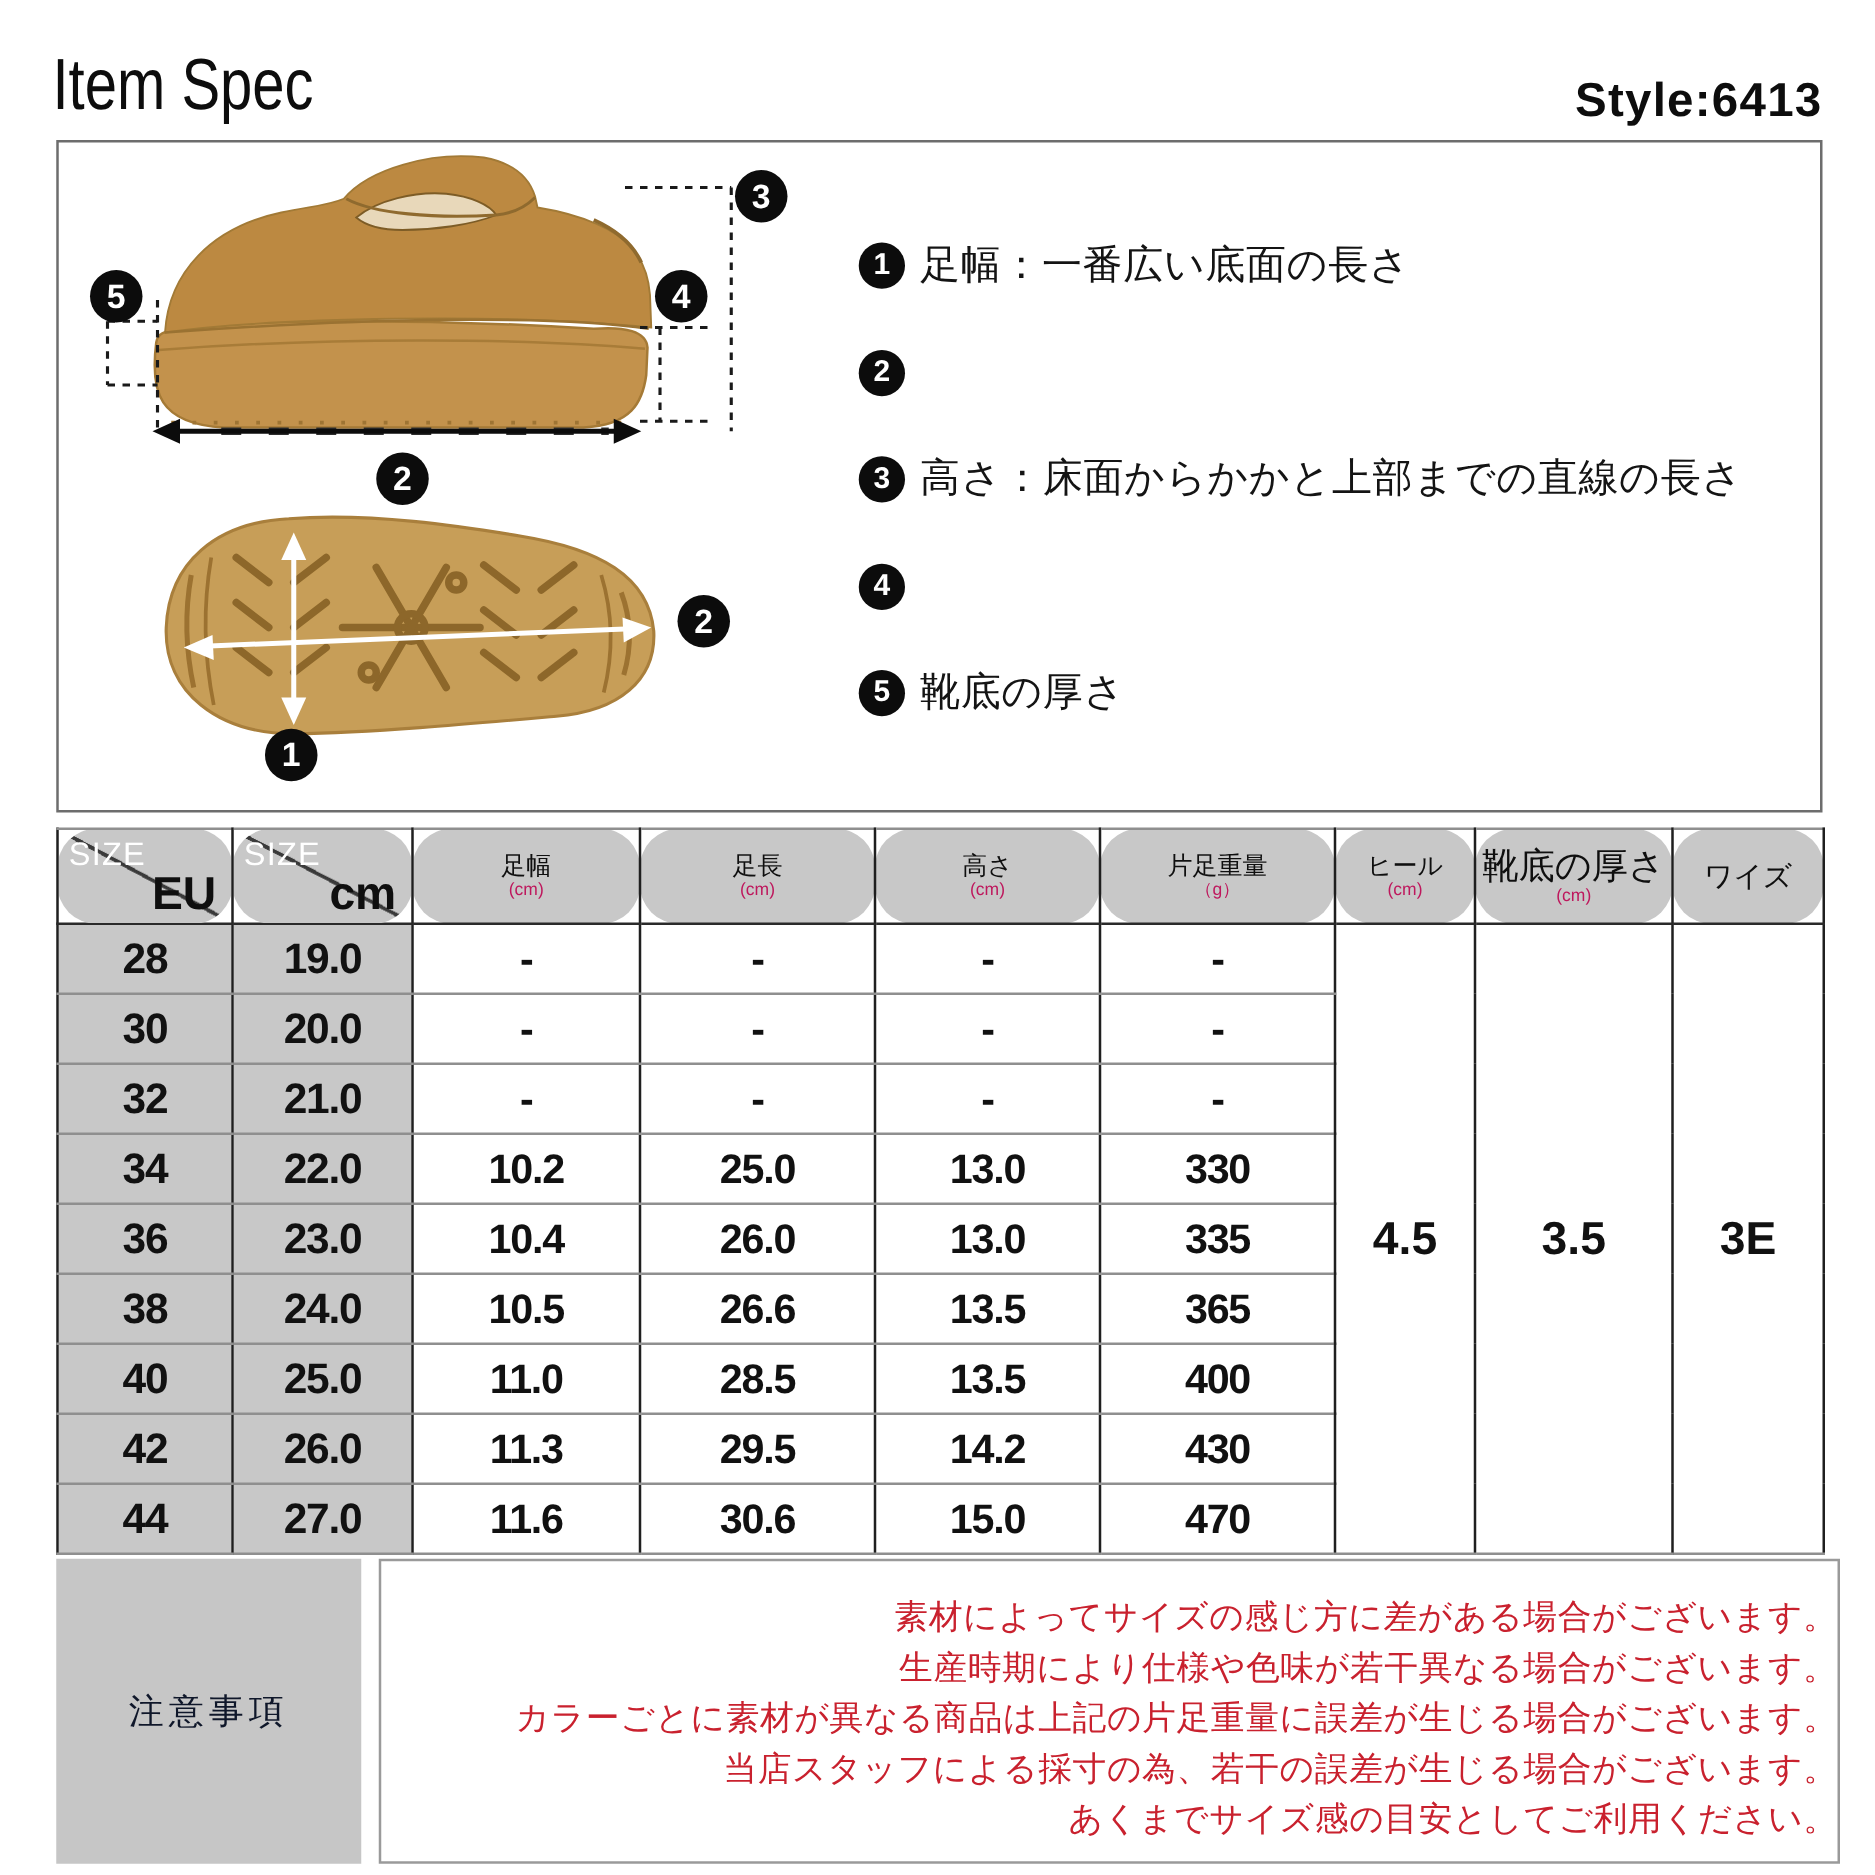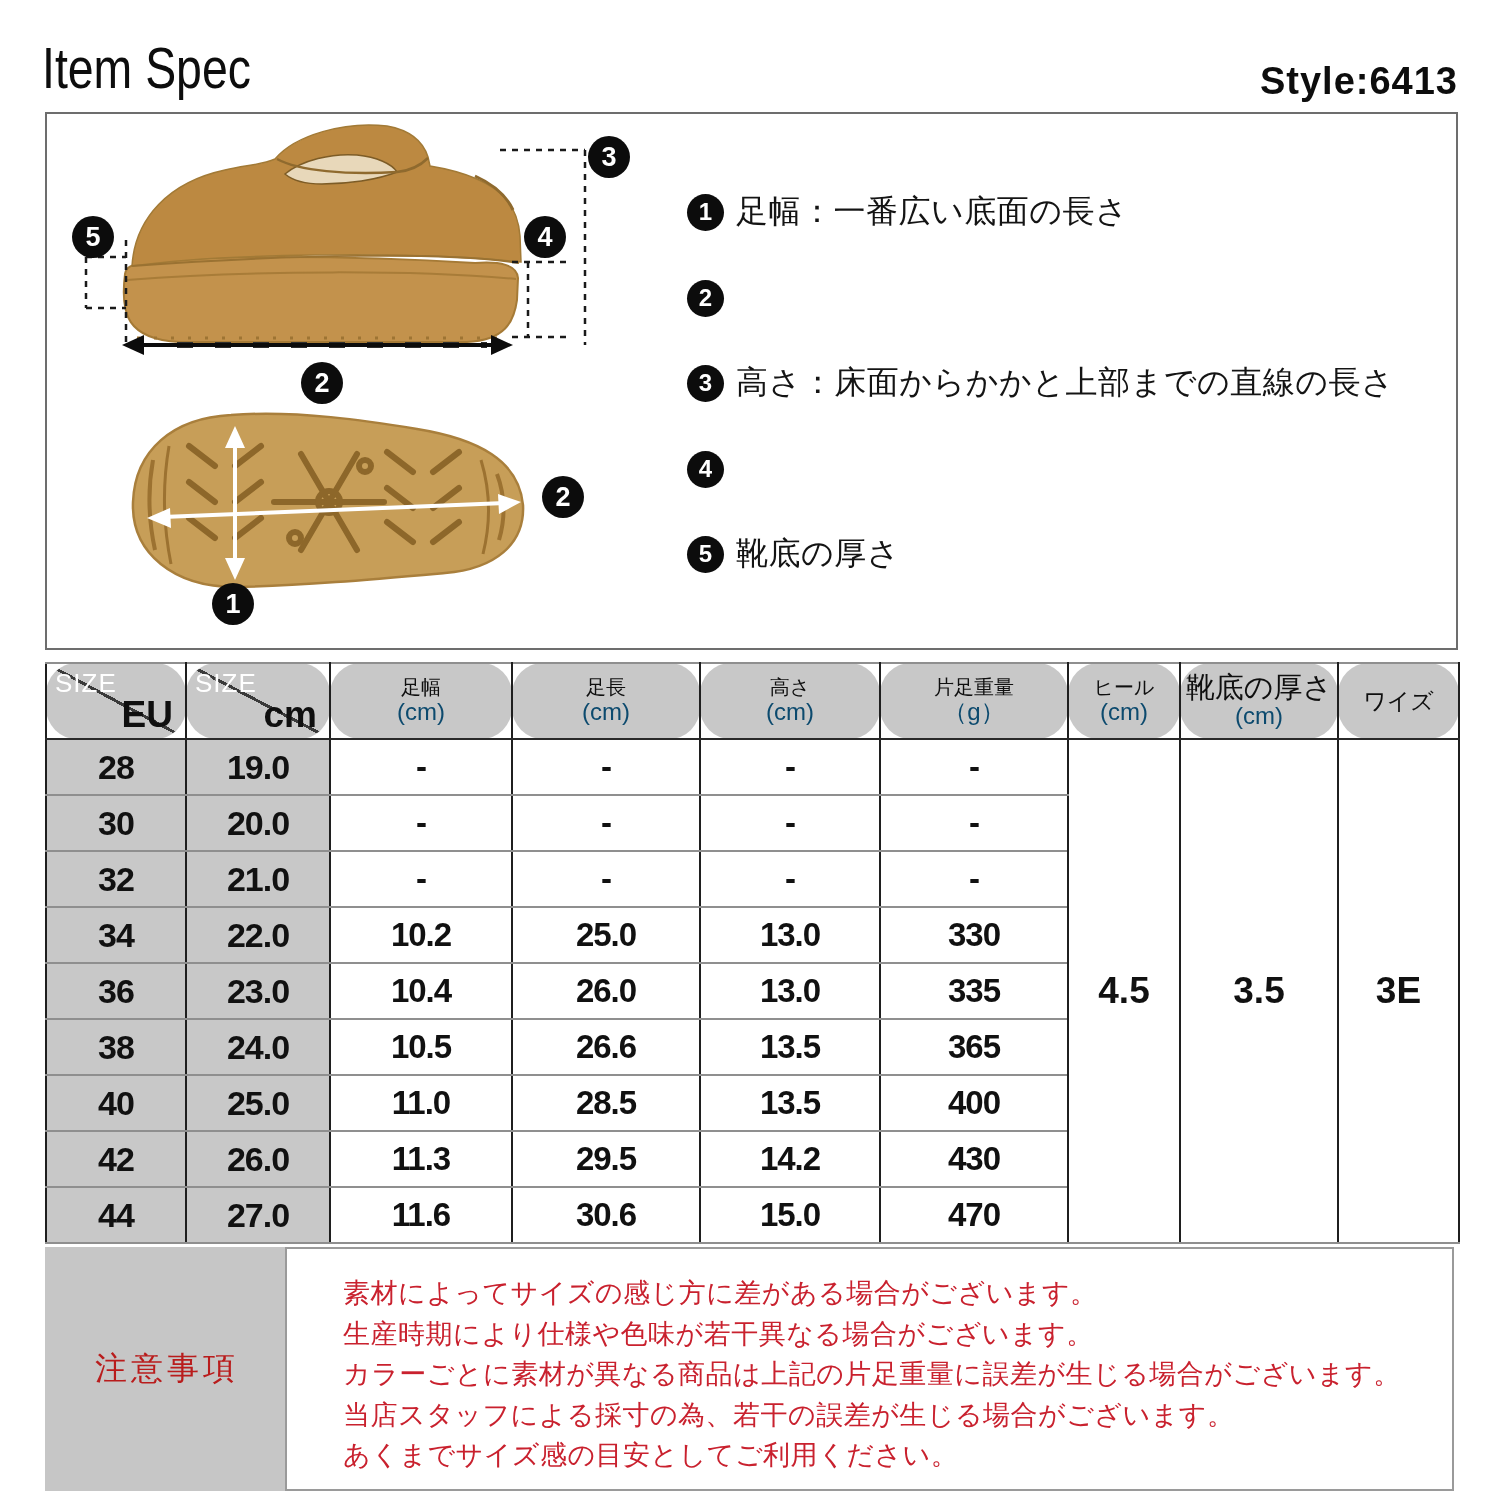--- a/index.html
+++ b/index.html
@@ -41,44 +41,44 @@
     border:2px solid #1f1f1f;
   }
   .spec-table th,.spec-table td{
     border-left:2px solid #1f1f1f;border-right:2px solid #1f1f1f;
     border-top:2px solid #8f8f8f;border-bottom:2px solid #8f8f8f;
     text-align:center;vertical-align:middle;padding:0;overflow:hidden;
   }
   .spec-table th{background:#c8c8c8;border-bottom:2px solid #2a2a2a;font-weight:400;height:74px;border-radius:31px;}
   .spec-table tbody tr{height:56px;}
   .hdr-lbl{display:block;font-size:20px;line-height:1.08;color:#0f0f0f;}
-  .hdr-unit{display:block;font-size:24px;line-height:1.1;color:#0c4a6e;}
+  .hdr-unit{display:block;font-size:14px;line-height:1.1;color:#be185d;}
   .hdr-single{font-size:23px;color:#0f0f0f;margin-top:32px;}
   th.diag{
     position:relative;
     background:
       linear-gradient(to top right,
         rgba(0,0,0,0) calc(50% - 1.5px), #3a3a3a calc(50% - 1.5px),
         #3a3a3a calc(50% + 1.5px), rgba(0,0,0,0) calc(50% + 1.5px)),
       #c8c8c8;
   }
   th.diag .corner-top{position:absolute;top:4px;left:8px;font-size:26px;color:#fff;letter-spacing:1px;}
   th.diag .corner-bot{position:absolute;bottom:2px;right:12px;font-size:37px;color:#0f0f0f;font-weight:600;}
   td.cell-gray{background:#c8c8c8;font-size:34px;font-weight:700;letter-spacing:-1px;}
   td.cell-val{background:#fff;font-size:33px;font-weight:700;letter-spacing:-1px;}
   td.cell-merged{background:#fff;font-size:37px;font-weight:600;}
   
   .notes-label-box{
     position:absolute;left:45px;top:1247px;width:244px;height:244px;background:#c6c6c6;
     display:flex;align-items:center;justify-content:center;
   }
-  .notes-label{font-size:32px;color:#b91c1c;letter-spacing:4px;}
+  .notes-label{font-size:28px;color:#0f172a;letter-spacing:4px;}
   .notes-body{
-    position:absolute;left:285px;top:1247px;width:1169px;height:244px;background:#fff;
-    border:2px solid #9a9a9a;box-sizing:border-box;
+    position:absolute;left:303px;top:1247px;width:1169px;height:244px;background:#fff;
+    border:2px solid #9a9a9a;box-sizing:border-box;text-align:right;
   }
   .notes-text{margin:24px 0 0 56px;}
   .notes-text p{margin:0;font-size:27px;line-height:40.5px;color:#c9212e;letter-spacing:0.5px;}
 </style>
 </head>
 <body>
 
 <div class="page-title">Item Spec</div>
 <div class="style-no">Style:6413</div>
 

